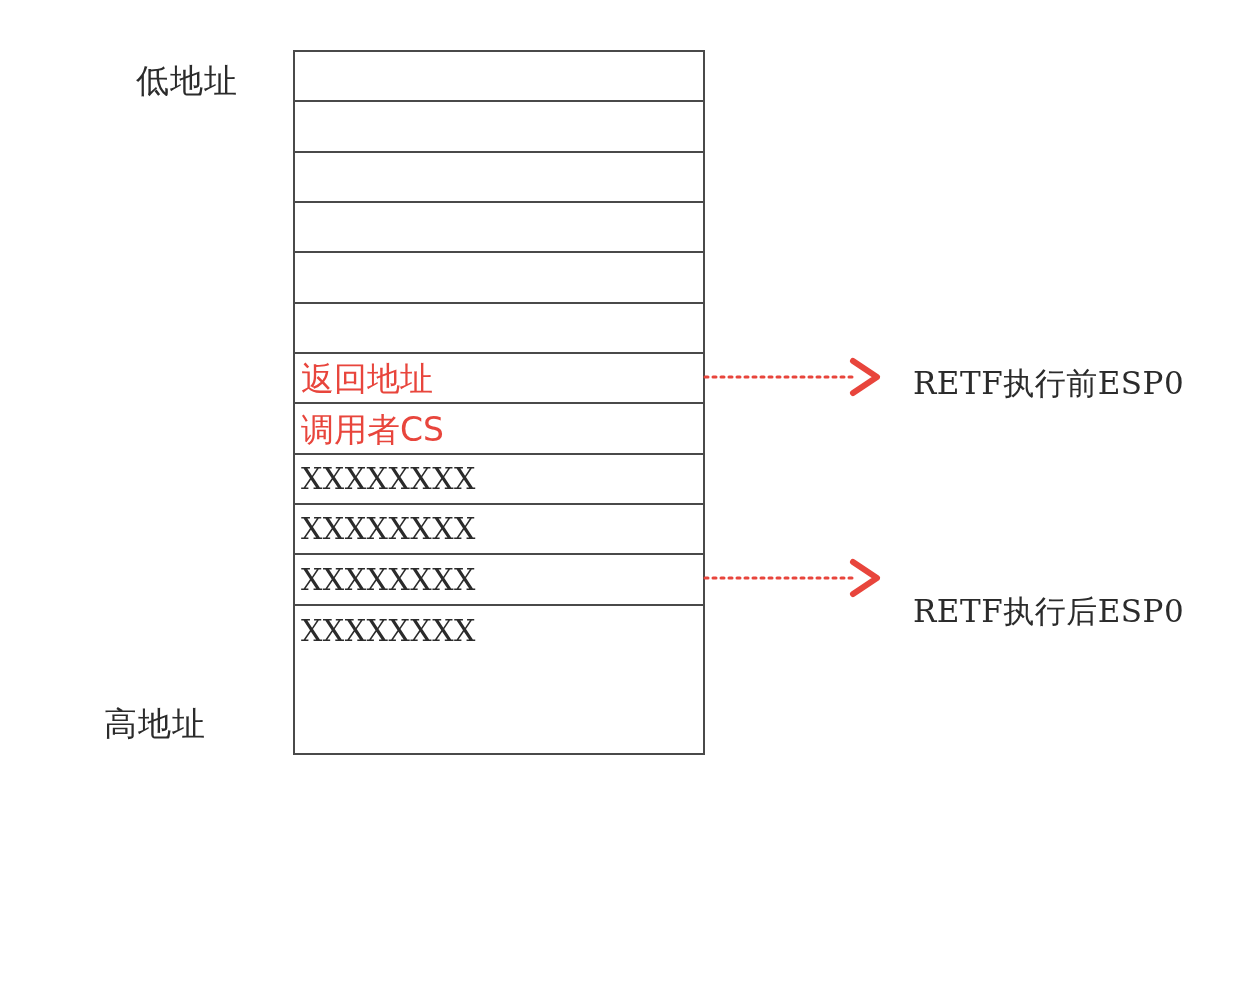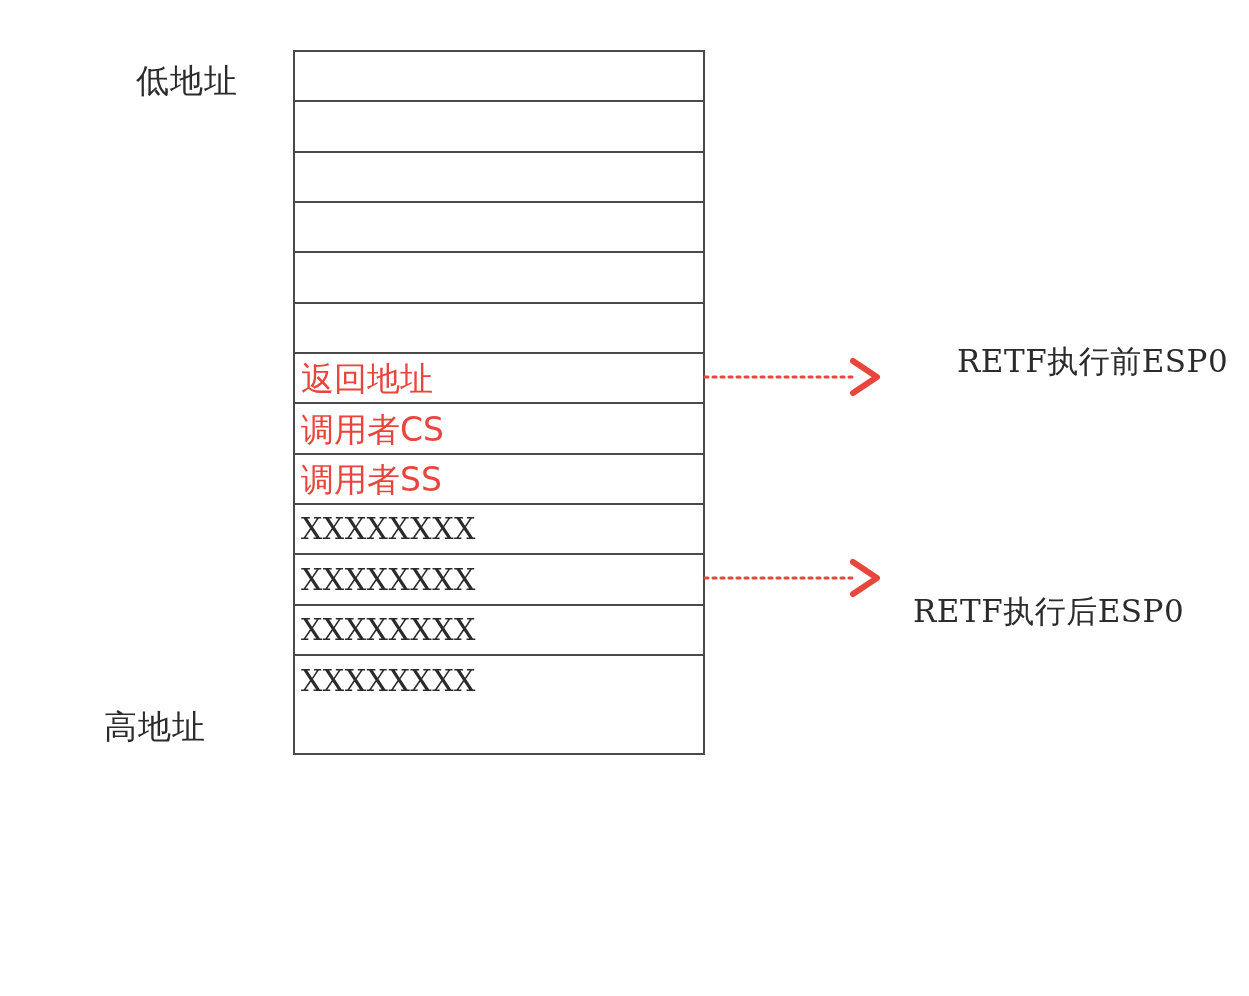--- a/index.html
+++ b/index.html
@@ -27,21 +27,21 @@
   .addr-label {
     position: absolute;
     font-family: "DejaVu Sans", "Liberation Sans", sans-serif;
     font-size: 33px;
     line-height: 1;
     color: #2b2b2b;
     letter-spacing: 1px;
     white-space: nowrap;
   }
   #low-addr  { left: 104px; top: 64px; margin-left: 32px; }
-  #high-addr { left: 104px; top: 710px; }
+  #high-addr { left: 104px; top: 710px; font-family: Liberation Mono, monospace; }
 
   
   .stack-table {
     position: absolute;
     left: 293px;
     top: 50px;
     width: 412px;
     height: 705px;
     border: 2px solid #4a4a4a;
     box-sizing: border-box;
@@ -90,21 +90,21 @@
 
   .arrow-label {
     position: absolute;
     font-family: "DejaVu Serif", "Liberation Serif", serif;
     font-size: 31px;
     line-height: 1;
     color: #2b2b2b;
     white-space: nowrap;
     letter-spacing: 0.5px;
   }
-  #label-before { left: 913px; top: 346px; margin-left: 44px; }
+  #label-before { left: 913px; top: 368px; }
   #label-after  { left: 913px; top: 596px; }
 
   
   #caption {
     position: absolute;
     left: 100px;
     top: 893px;
     font-family: "DejaVu Sans", "Liberation Sans", sans-serif;
     font-size: 45px;
     line-height: 1;
@@ -129,23 +129,20 @@
       <div class="stack-row"></div>
       <div class="stack-row"></div>
       <div class="stack-row"></div>
       <div class="stack-row">
         <span class="cell-text red">返回地址</span>
       </div>
       <div class="stack-row">
         <span class="cell-text red">调用者CS</span>
       </div>
       <div class="stack-row">
-        <span class="cell-text red">调用者SS</span>
-      </div>
-      <div class="stack-row">
         <span class="cell-text mono-x">XXXXXXXX</span>
       </div>
       <div class="stack-row">
         <span class="cell-text mono-x">XXXXXXXX</span>
       </div>
       <div class="stack-row">
         <span class="cell-text mono-x">XXXXXXXX</span>
       </div>
       <div class="stack-row">
         <span class="cell-text mono-x">XXXXXXXX</span>

